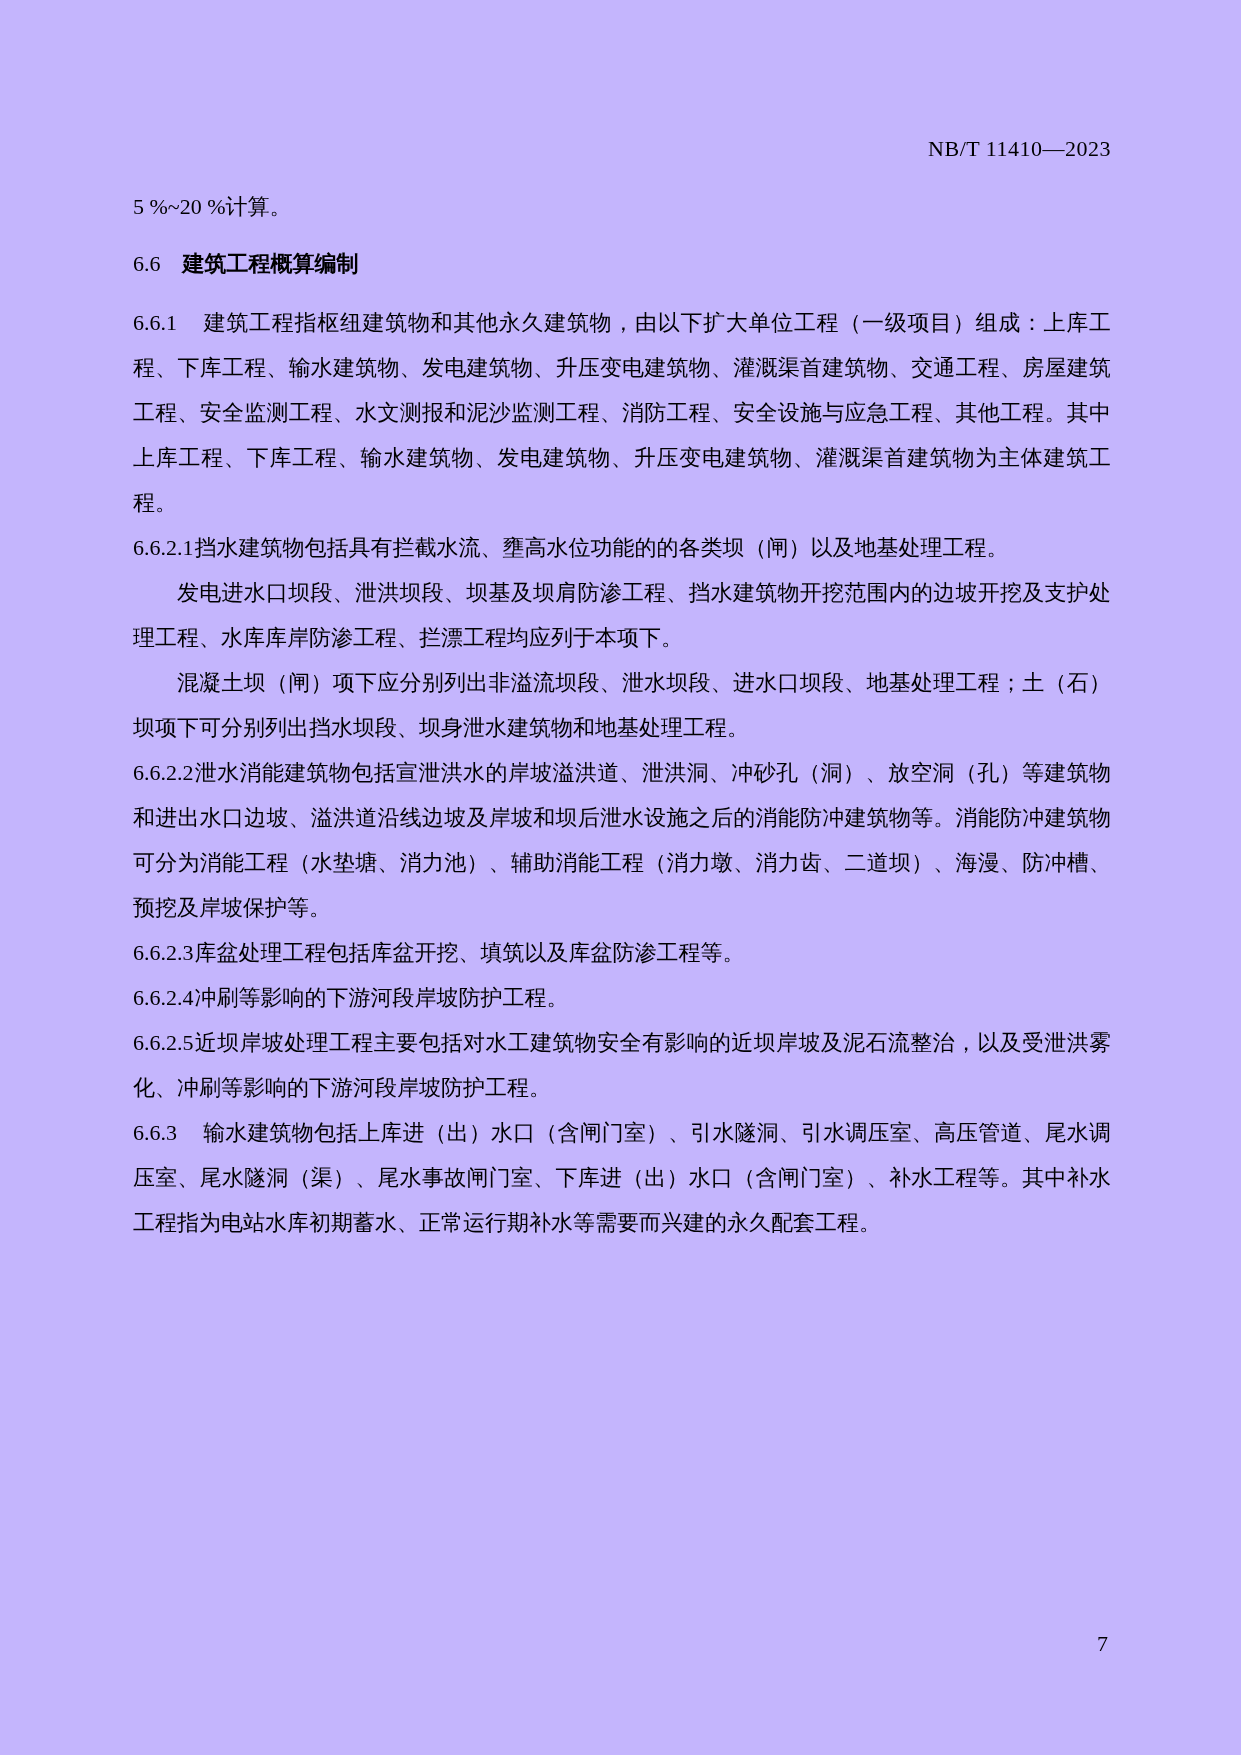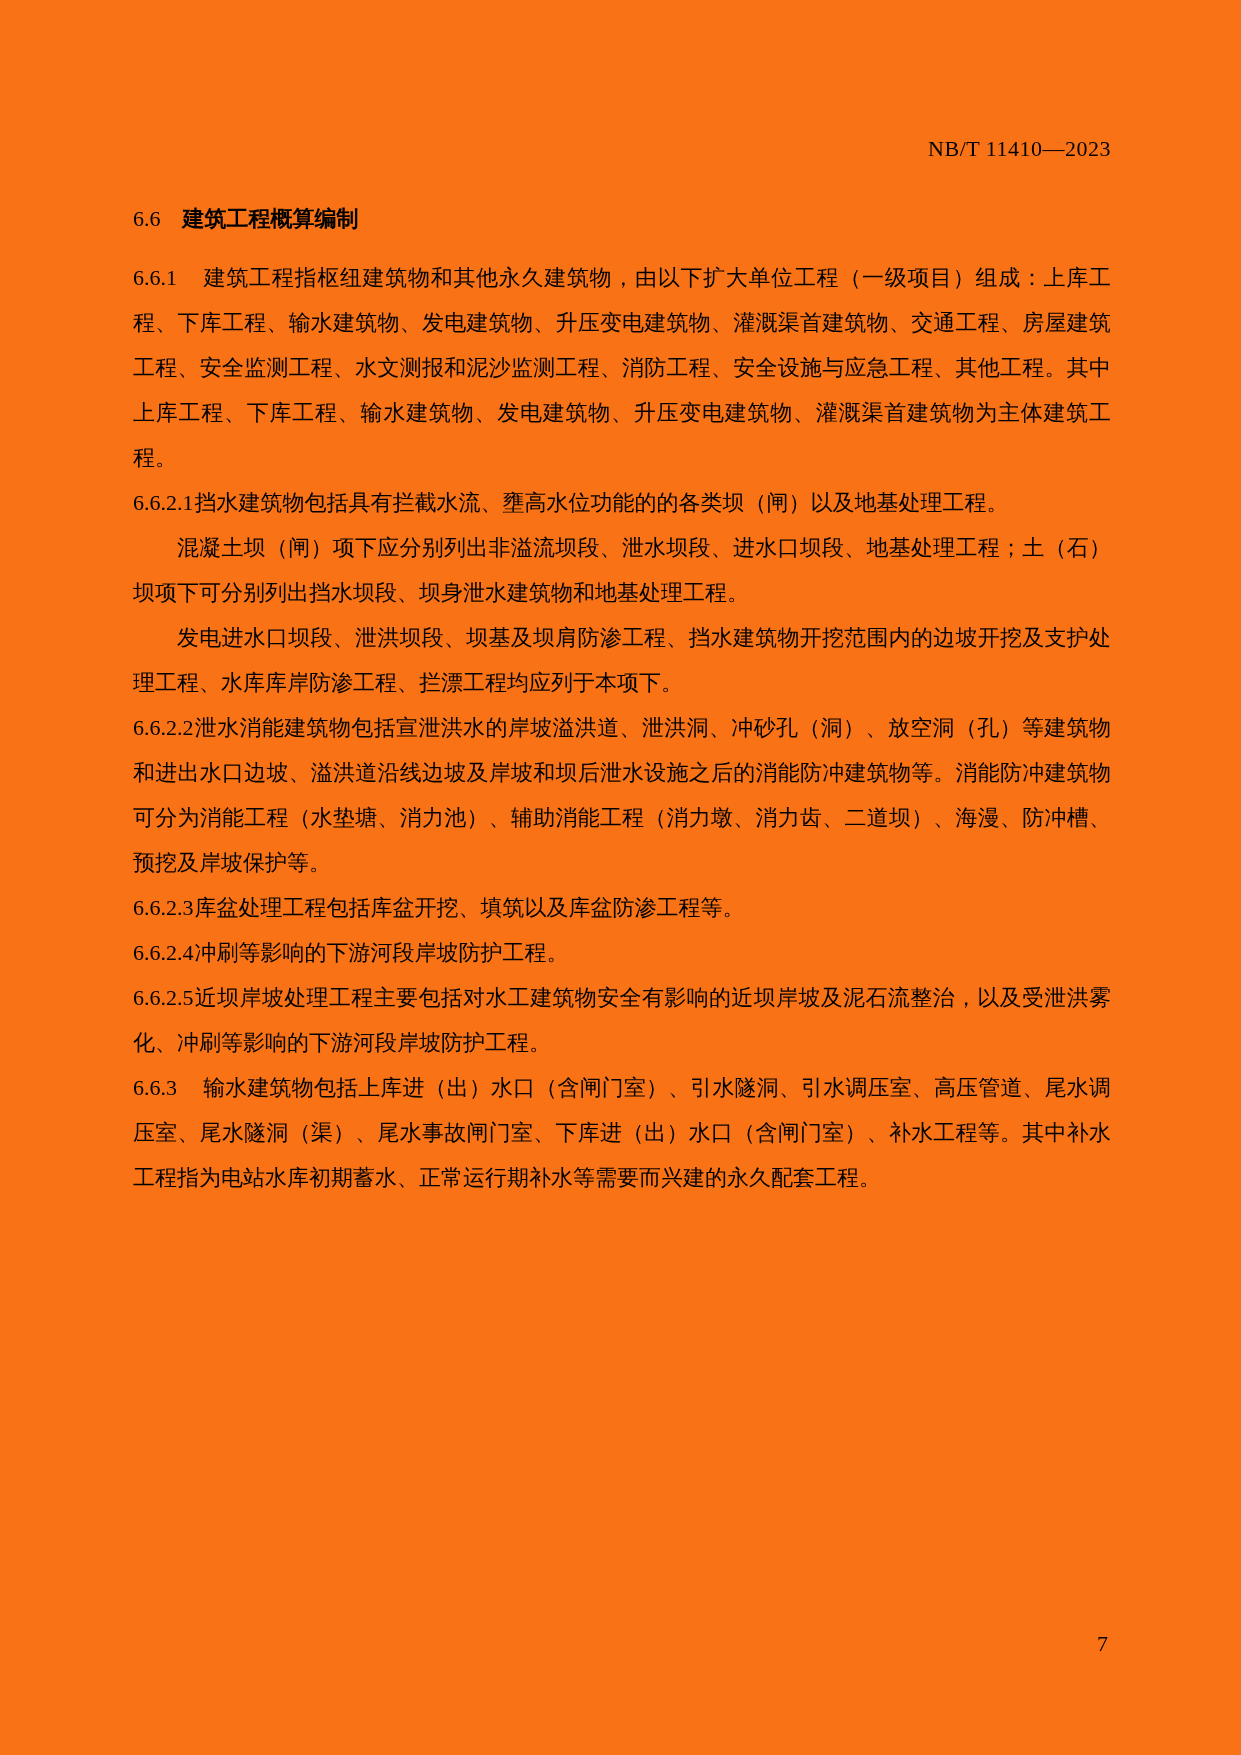--- a/index.html
+++ b/index.html
@@ -4,21 +4,21 @@
 <style>
   html, body {
     margin: 0;
     padding: 0;
     background: #ffffff;
   }
   .page {
     position: relative;
     width: 1241px;
     height: 1755px;
-    background: #f97316;
+    background: #c4b5fd;
     color: #000000;
     font-family: "Liberation Serif", "DejaVu Serif", serif;
     overflow: hidden;
   }
   .doc-header {
     position: absolute;
     top: 136px;
     left: 133px;
     width: 978px;
     text-align: right;
@@ -72,32 +72,33 @@
 </style>
 </head>
 <body>
 
 <div class="page">
 
   <div class="doc-header">NB/T 11410—2023</div>
 
   <div class="content">
 
+    <p class="p">5 %~20 %计算。</p>
 
 
     <p class="p heading"><span class="hnum">6.6</span><span>建筑工程概算编制</span></p>
 
     <p class="p"><span class="cnum gap-lg">6.6.1</span><span>建筑工程指枢纽建筑物和其他永久建筑物，由以下扩大单位工程（一级项目）组成：上库工程、下库工程、输水建筑物、发电建筑物、升压变电建筑物、灌溉渠首建筑物、交通工程、房屋建筑工程、安全监测工程、水文测报和泥沙监测工程、消防工程、安全设施与应急工程、其他工程。其中上库工程、下库工程、输水建筑物、发电建筑物、升压变电建筑物、灌溉渠首建筑物为主体建筑工程。</span></p>
 
 
     <p class="p"><span class="cnum gap-sm">6.6.2.1</span><span>挡水建筑物包括具有拦截水流、壅高水位功能的的各类坝（闸）以及地基处理工程。</span></p>
 
+    <p class="p indent">发电进水口坝段、泄洪坝段、坝基及坝肩防渗工程、挡水建筑物开挖范围内的边坡开挖及支护处理工程、水库库岸防渗工程、拦漂工程均应列于本项下。</p>
+
     <p class="p indent">混凝土坝（闸）项下应分别列出非溢流坝段、泄水坝段、进水口坝段、地基处理工程；土（石）坝项下可分别列出挡水坝段、坝身泄水建筑物和地基处理工程。</p>
-
-    <p class="p indent">发电进水口坝段、泄洪坝段、坝基及坝肩防渗工程、挡水建筑物开挖范围内的边坡开挖及支护处理工程、水库库岸防渗工程、拦漂工程均应列于本项下。</p>
 
     <p class="p"><span class="cnum gap-sm">6.6.2.2</span><span>泄水消能建筑物包括宣泄洪水的岸坡溢洪道、泄洪洞、冲砂孔（洞）、放空洞（孔）等建筑物和进出水口边坡、溢洪道沿线边坡及岸坡和坝后泄水设施之后的消能防冲建筑物等。消能防冲建筑物可分为消能工程（水垫塘、消力池）、辅助消能工程（消力墩、消力齿、二道坝）、海漫、防冲槽、预挖及岸坡保护等。</span></p>
 
     <p class="p"><span class="cnum gap-sm">6.6.2.3</span><span>库盆处理工程包括库盆开挖、填筑以及库盆防渗工程等。</span></p>
 
     <p class="p"><span class="cnum gap-sm">6.6.2.4</span><span>冲刷等影响的下游河段岸坡防护工程。</span></p>
 
     <p class="p"><span class="cnum gap-sm">6.6.2.5</span><span>近坝岸坡处理工程主要包括对水工建筑物安全有影响的近坝岸坡及泥石流整治，以及受泄洪雾化、冲刷等影响的下游河段岸坡防护工程。</span></p>
 
     <p class="p"><span class="cnum gap-lg">6.6.3</span><span>输水建筑物包括上库进（出）水口（含闸门室）、引水隧洞、引水调压室、高压管道、尾水调压室、尾水隧洞（渠）、尾水事故闸门室、下库进（出）水口（含闸门室）、补水工程等。其中补水工程指为电站水库初期蓄水、正常运行期补水等需要而兴建的永久配套工程。</span></p>

